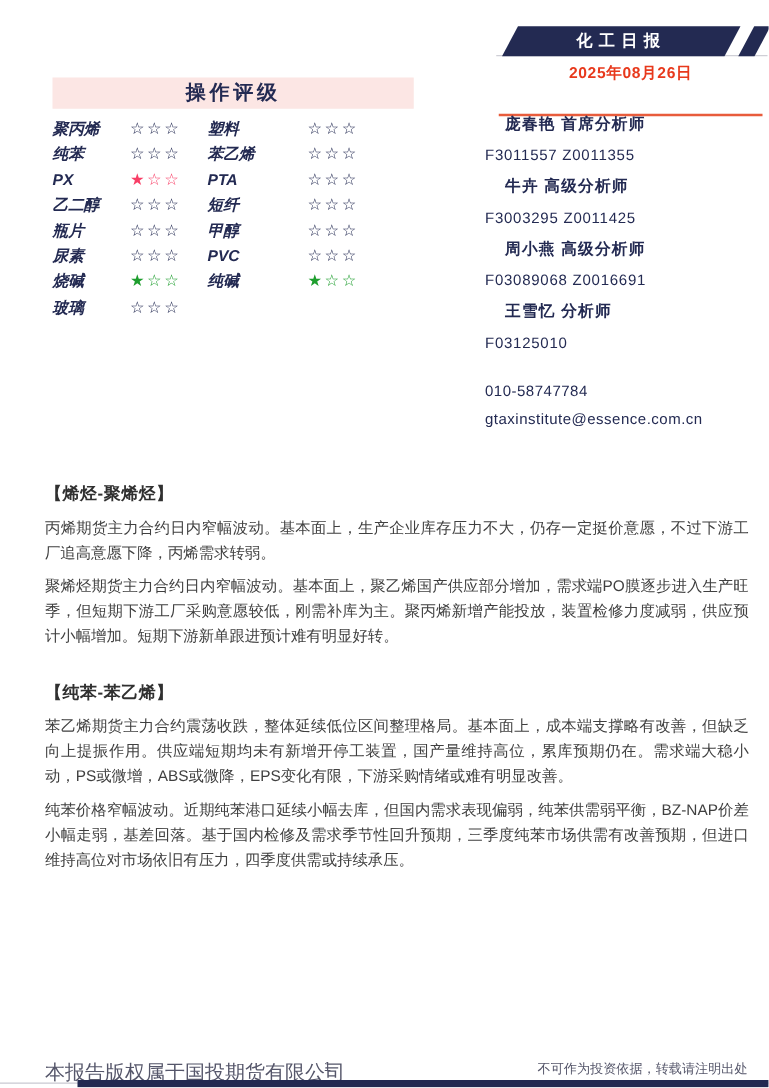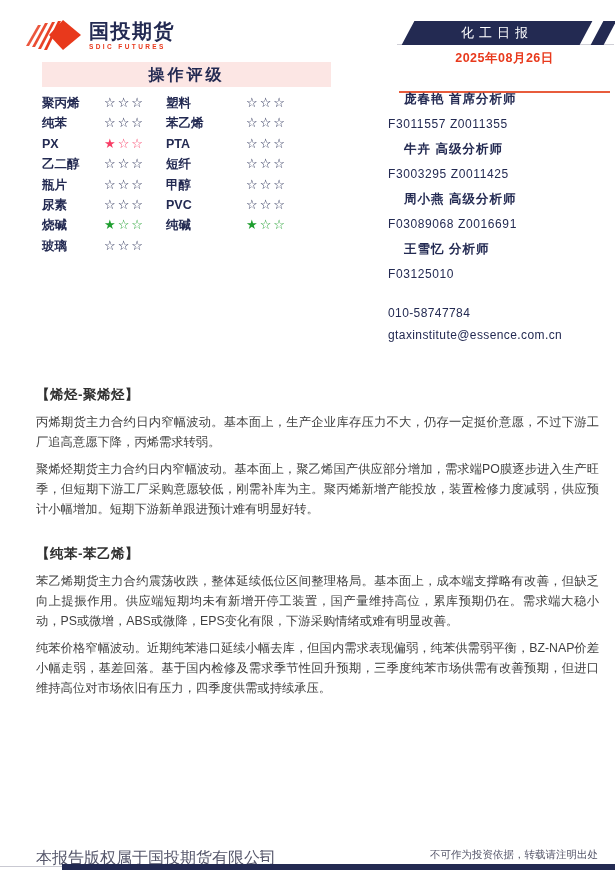--- a/index.html
+++ b/index.html
@@ -20,35 +20,35 @@
   
   .logo{position:absolute;left:26px;top:16px;display:flex;align-items:center;gap:7px;}
   .brand{font-size:20px;font-weight:bold;color:var(--navy);letter-spacing:1.5px;line-height:22px;}
   .brand-sub{font-size:6.5px;font-weight:bold;color:var(--red);letter-spacing:2.4px;margin-top:1px;}
 
   
   .banner{position:absolute;left:399px;top:21px;width:213px;height:24px;}
   .banner-line{position:absolute;left:-2px;top:23px;width:217px;height:1px;background:#cfcfd6;}
   .banner-main{position:absolute;left:9px;top:0;width:178px;height:24px;background:var(--navy);transform:skewX(-28deg);}
   .banner-tail{position:absolute;right:2px;top:0;width:13px;height:24px;background:var(--navy);transform:skewX(-28deg);}
-  .banner-label{position:absolute;left:0;top:0;width:196px;height:24px;color:#fff;font-weight:normal;
+  .banner-label{position:absolute;left:0;top:0;width:196px;height:24px;color:#fff;font-weight:bold;
                 font-size:13px;letter-spacing:5px;text-align:center;line-height:24px;}
 
   .date{position:absolute;left:399px;top:50px;width:211px;text-align:center;color:var(--red);
         font-weight:bold;font-size:12.5px;letter-spacing:.5px;padding-bottom:24px;
         border-bottom:2px solid var(--red-line);}
 
   
   .ratings-title{position:absolute;left:42px;top:62px;width:289px;height:25px;background:var(--pinkbg);
                  color:var(--navy);font-weight:bold;font-size:16px;letter-spacing:3px;
                  text-align:center;line-height:25px;}
   .ratings-grid{position:absolute;left:42px;top:93px;width:289px;display:grid;
                 grid-template-columns:62px 62px 80px 70px;}
   .ratings-grid>div{height:20.4px;line-height:20.4px;white-space:nowrap;}
-  .r-label{color:var(--navy);font-weight:bold;font-size:12.5px;}
+  .r-label{color:var(--navy);font-weight:bold;font-size:12.5px;font-style:italic;}
   .r-stars{font-size:13px;letter-spacing:2px;}
   .r-stars.navy{color:var(--navy);}
   .r-stars.pink{color:var(--pink);}
   .r-stars.green{color:var(--green);}
 
   
   .analysts{position:absolute;left:388px;top:87px;width:222px;color:var(--navy);}
   .an-name{font-weight:bold;font-size:12.5px;height:25px;line-height:25px;letter-spacing:1px;margin-left:16px;}
   .an-ids{font-size:12px;height:25px;line-height:25px;letter-spacing:.6px;}
   .contact{margin-top:15px;color:var(--navy);}
@@ -65,35 +65,20 @@
   .footer-page{position:absolute;left:252px;top:848px;width:20px;text-align:center;font-size:10.5px;color:var(--foot);}
   .footer-right{position:absolute;right:17px;top:848px;font-size:10.5px;color:var(--foot);}
   .footer-hairline{position:absolute;left:0;top:866px;width:615px;height:1px;background:#c9c9d2;}
   .footer-bar{position:absolute;left:62px;top:864px;width:553px;height:6px;background:var(--navy);}
 </style>
 </head>
 <body>
 
 <div class="page">
 
-  <div class="logo">
-    <svg width="56" height="38" viewBox="0 0 56 38">
-      <g fill="#e8391c">
-        <polygon points="0,30 12,9 15,9 3,30" opacity="0.85"></polygon>
-        <polygon points="6,31 19,7 22,7 9,31" opacity="0.9"></polygon>
-        <polygon points="12,33 26,6 29,6 15,33" opacity="0.95"></polygon>
-        <polygon points="18,34 32,5 35,5 21,34"></polygon>
-        <polygon points="37,4 55,19 37,34 23,19"></polygon>
-      </g>
-    </svg>
-    <div>
-      <div class="brand">国投期货</div>
-      <div class="brand-sub">SDIC FUTURES</div>
-    </div>
-  </div>
 
   <div class="banner">
     <div class="banner-line"></div>
     <div class="banner-main"></div>
     <div class="banner-tail"></div>
     <div class="banner-label">化工日报</div>
   </div>
 
   <div class="date">2025年08月26日</div>
 

